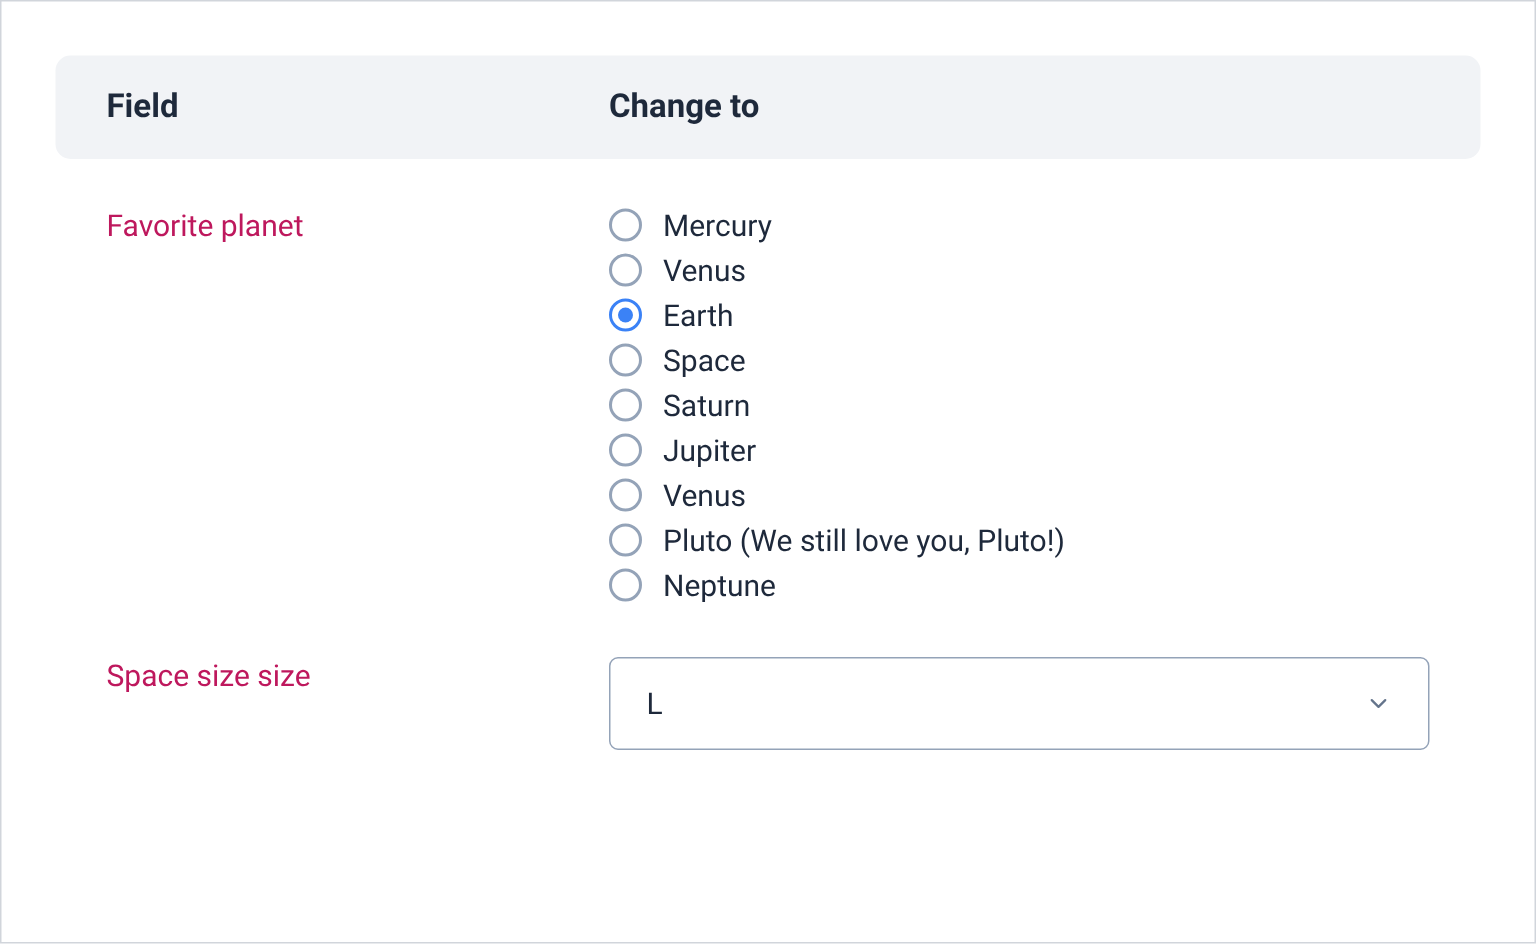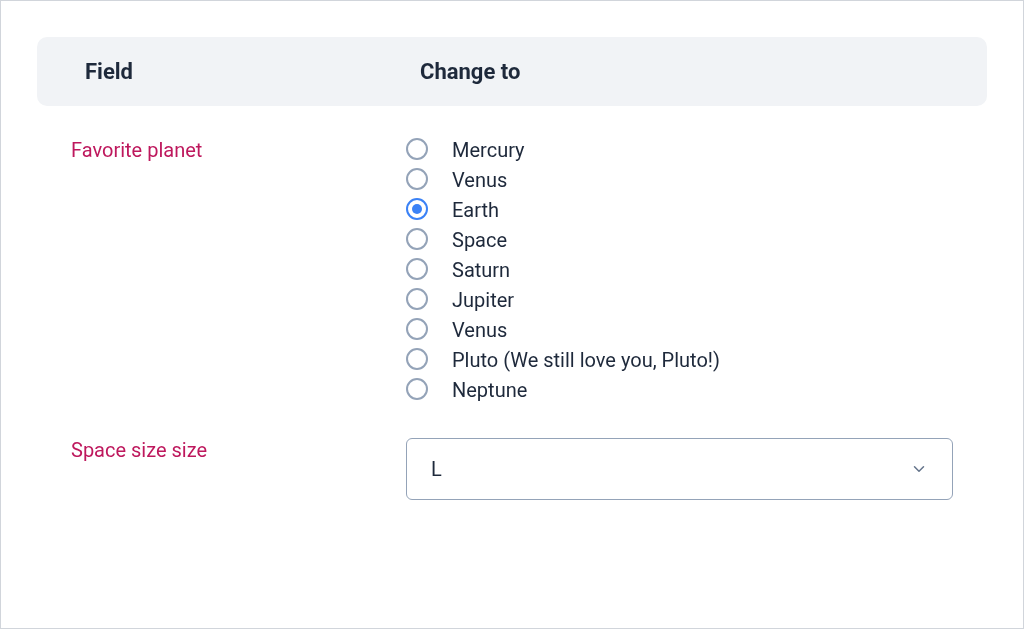--- a/index.html
+++ b/index.html
@@ -13,21 +13,21 @@
       color: #1e293b;
       width: 1024px;
       height: 629px;
       border: 1px solid #d1d5db;
       padding: 36px;
     }
     .table-header {
       display: flex;
       background: #f1f3f6;
       border-radius: 10px;
-      padding: 22px 48px;
+      padding: 22px 34px;
       margin-bottom: 18px;
     }
     .col-field {
       width: 335px;
       flex-shrink: 0;
     }
     .col-change {
       flex: 1;
     }
     .header-text {
@@ -44,21 +44,22 @@
       color: #be185d;
       font-weight: 400;
     }
     .radio-group {
       display: flex;
       flex-direction: column;
       gap: 6px;
     }
     .radio-option {
       display: flex;
-      gap: 24px;
+      align-items: center;
+      gap: 14px;
       cursor: pointer;
     }
     .radio-circle {
       width: 22px;
       height: 22px;
       border: 2px solid #94a3b8;
       border-radius: 50%;
       display: flex;
       align-items: center;
       justify-content: center;

